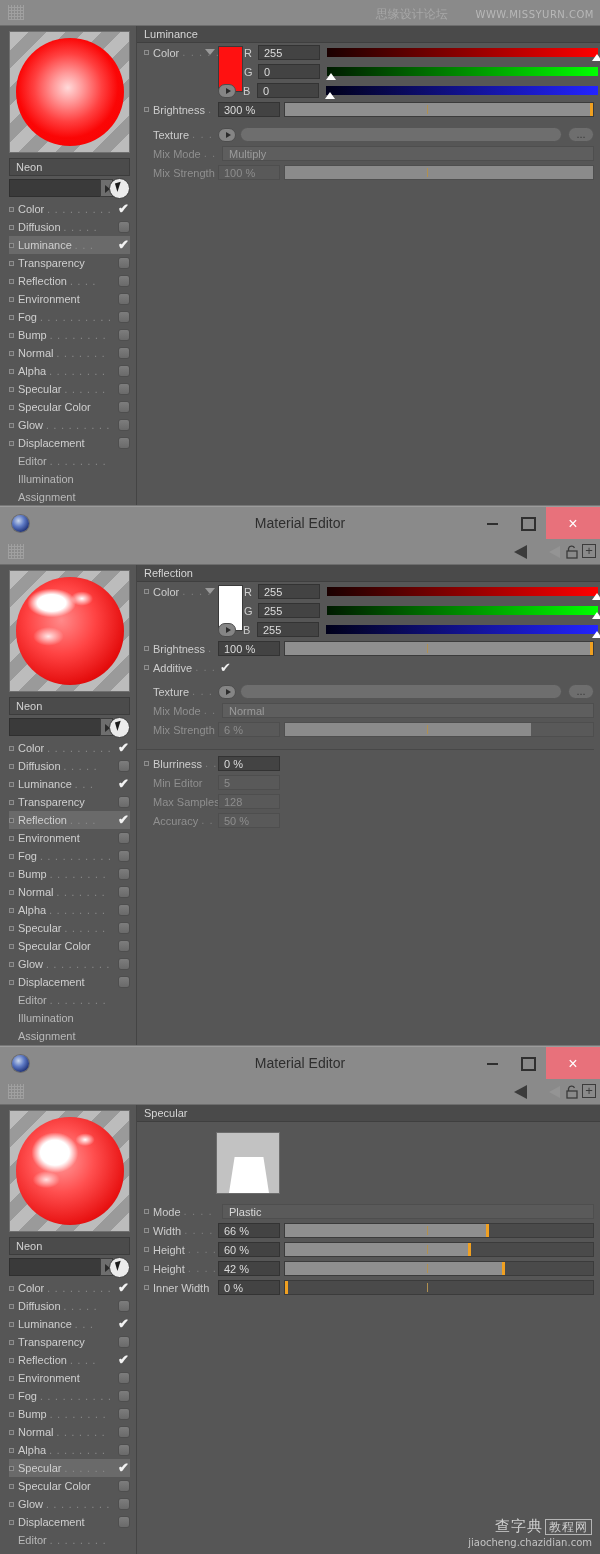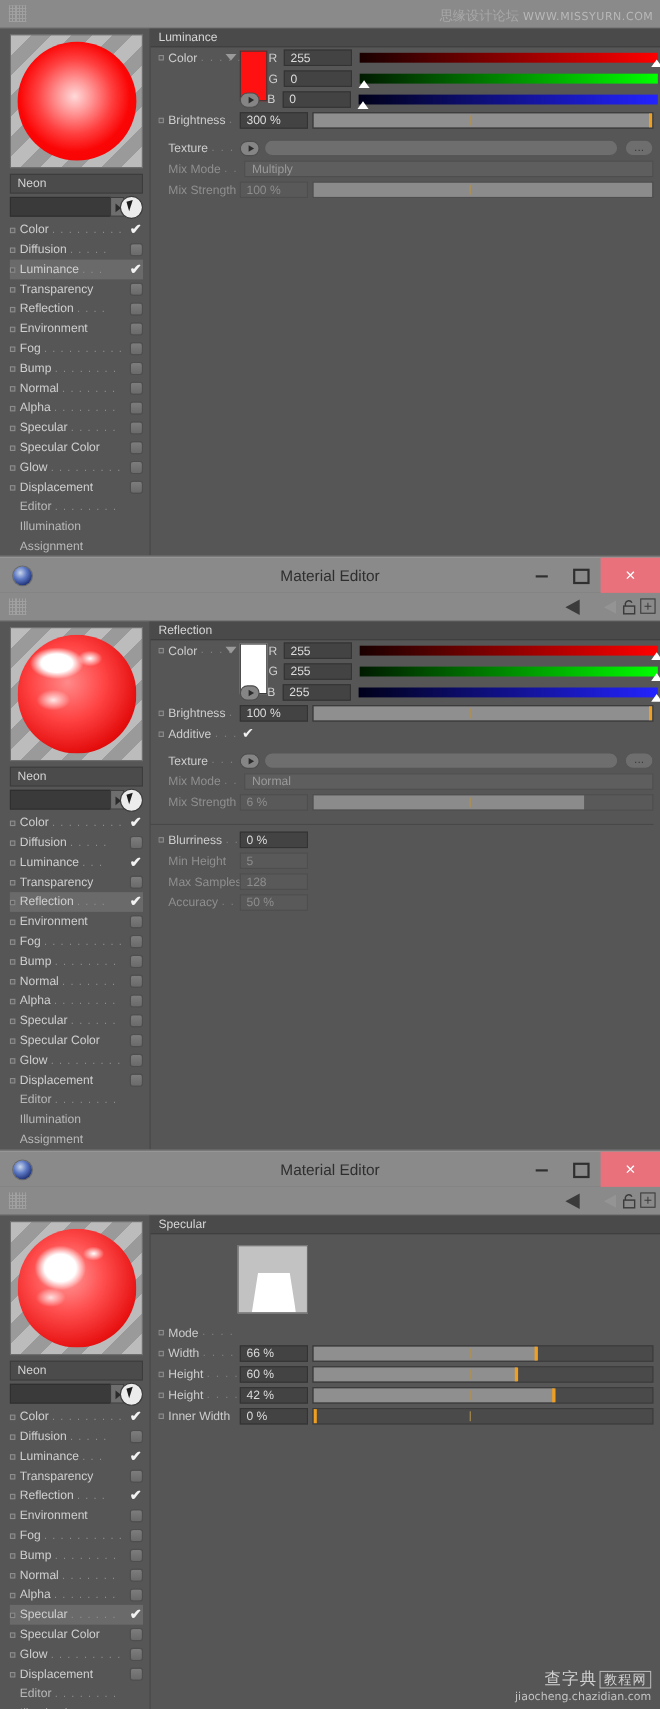--- a/index.html
+++ b/index.html
@@ -240,21 +240,21 @@
     background:#ffffff;
     clip-path:polygon(14% 0, 86% 0, 100% 100%, 0% 100%);
   }
 
   
   .wm-top {
     position:absolute; right:6px; top:6px; font-size:12px; color:#9e9e9e;
     font-family:"DejaVu Sans", sans-serif; letter-spacing:0px; white-space:nowrap;
   }
   .wm-top .cn { color:#a8a8a8; font-size:12px;margin-top:41px; }
-  .wm-top .en { color:#b8b8b8; font-size:10px; letter-spacing:.5px; }
+  .wm-top .en { color:#b8b8b8; font-size:10px; letter-spacing:.5px;margin-left:24px; }
   .wm-bot {
     position:absolute; right:8px; bottom:6px; text-align:right;
     font-family:"DejaVu Sans", sans-serif; color:#b9b9b9;margin-left:18px;
   }
   .wm-bot .l1 { font-size:15px; letter-spacing:1px; color:#cfcfcf; }
   .wm-bot .l1 .boxed { border:1px solid #b5b5b5; padding:0 3px; margin-left:2px; font-size:12px; }
   .wm-bot .l2 { font-size:10px; color:#c3c3c3; margin-top:1px; }
 </style>
 </head>
 <body>
@@ -708,21 +708,21 @@
           <div class="lblwrap">
             <span class="rdot"></span>
             <span class="lbl">Blurriness</span>
             <span class="ldots">. . .</span>
           </div>
           <span class="numfield">0 %</span>
         </div>
         <div class="row">
           <div class="lblwrap">
             <span class="rdot hide"></span>
-            <span class="lbl dim">Min Height</span>
+            <span class="lbl dim">Min Editor</span>
             <span class="ldots"></span>
           </div>
           <span class="numfield dim">5</span>
         </div>
         <div class="row">
           <div class="lblwrap">
             <span class="rdot hide"></span>
             <span class="lbl dim">Max Samples</span>
             <span class="ldots"></span>
           </div>
@@ -876,20 +876,21 @@
             <div class="spec-curve"></div>
           </div>
         </div>
 
         <div class="row">
           <div class="lblwrap">
             <span class="rdot"></span>
             <span class="lbl">Mode</span>
             <span class="ldots">. . . . . .</span>
           </div>
+          <span class="dropdown active">Plastic</span>
         </div>
 
         <div class="row">
           <div class="lblwrap">
             <span class="rdot"></span>
             <span class="lbl">Width</span>
             <span class="ldots">. . . . .</span>
           </div>
           <span class="numfield">66 %</span>
           <span class="slider">

